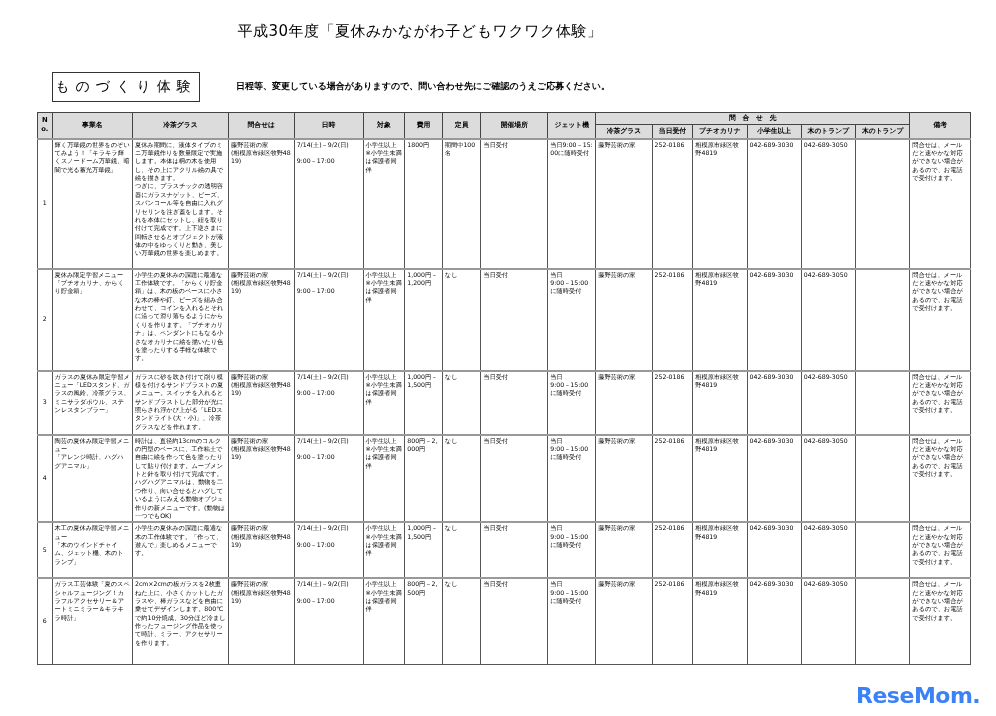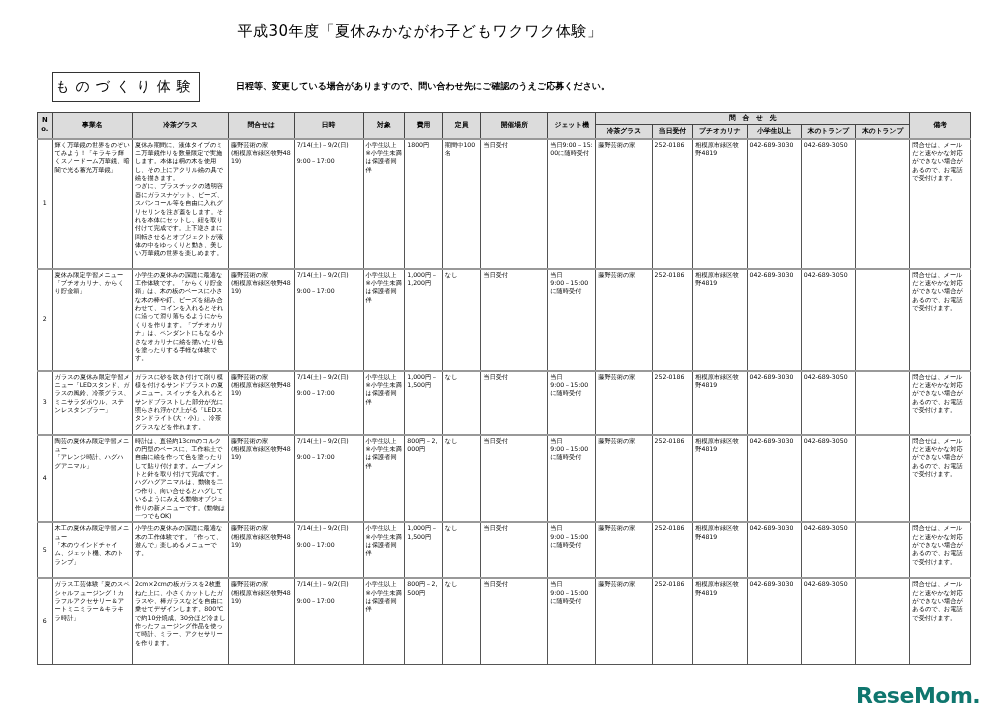--- a/index.html
+++ b/index.html
@@ -14,21 +14,21 @@
   table.main { position:absolute; left:37px; top:112px; width:934px;
                border-collapse:collapse; table-layout:fixed; font-size:6.2px; line-height:1.35; }
   table.main th, table.main td { border:1px solid #555; padding:1px 2px; vertical-align:top;
                                  word-break:break-all; overflow:hidden; }
   table.main th { background:#dcdcdc; font-weight:bold; font-size:6.8px; text-align:center;
                   vertical-align:middle; border-color:#444; }
   table.main td.no { text-align:center; vertical-align:middle; }
   table.main tr.row td { border-top:2px solid #999; }
   .pre { white-space:pre-line; }
   .logo { position:absolute; left:856px; top:683px; font-family:"DejaVu Sans", sans-serif;
-          font-weight:bold; font-size:22px; color:#0f766e; letter-spacing:-0.5px; }
+          font-weight:bold; font-size:22px; color:#3b82f6; letter-spacing:-0.5px; }
 </style>
 </head>
 <body>
 
 <div class="title">平成30年度「夏休みかながわ子どもワクワク体験」</div>
 
 <div class="category-box">ものづくり体験</div>
 <div class="notice">日程等、変更している場合がありますので、問い合わせ先にご確認のうえご応募ください。</div>
 
 <table class="main">

